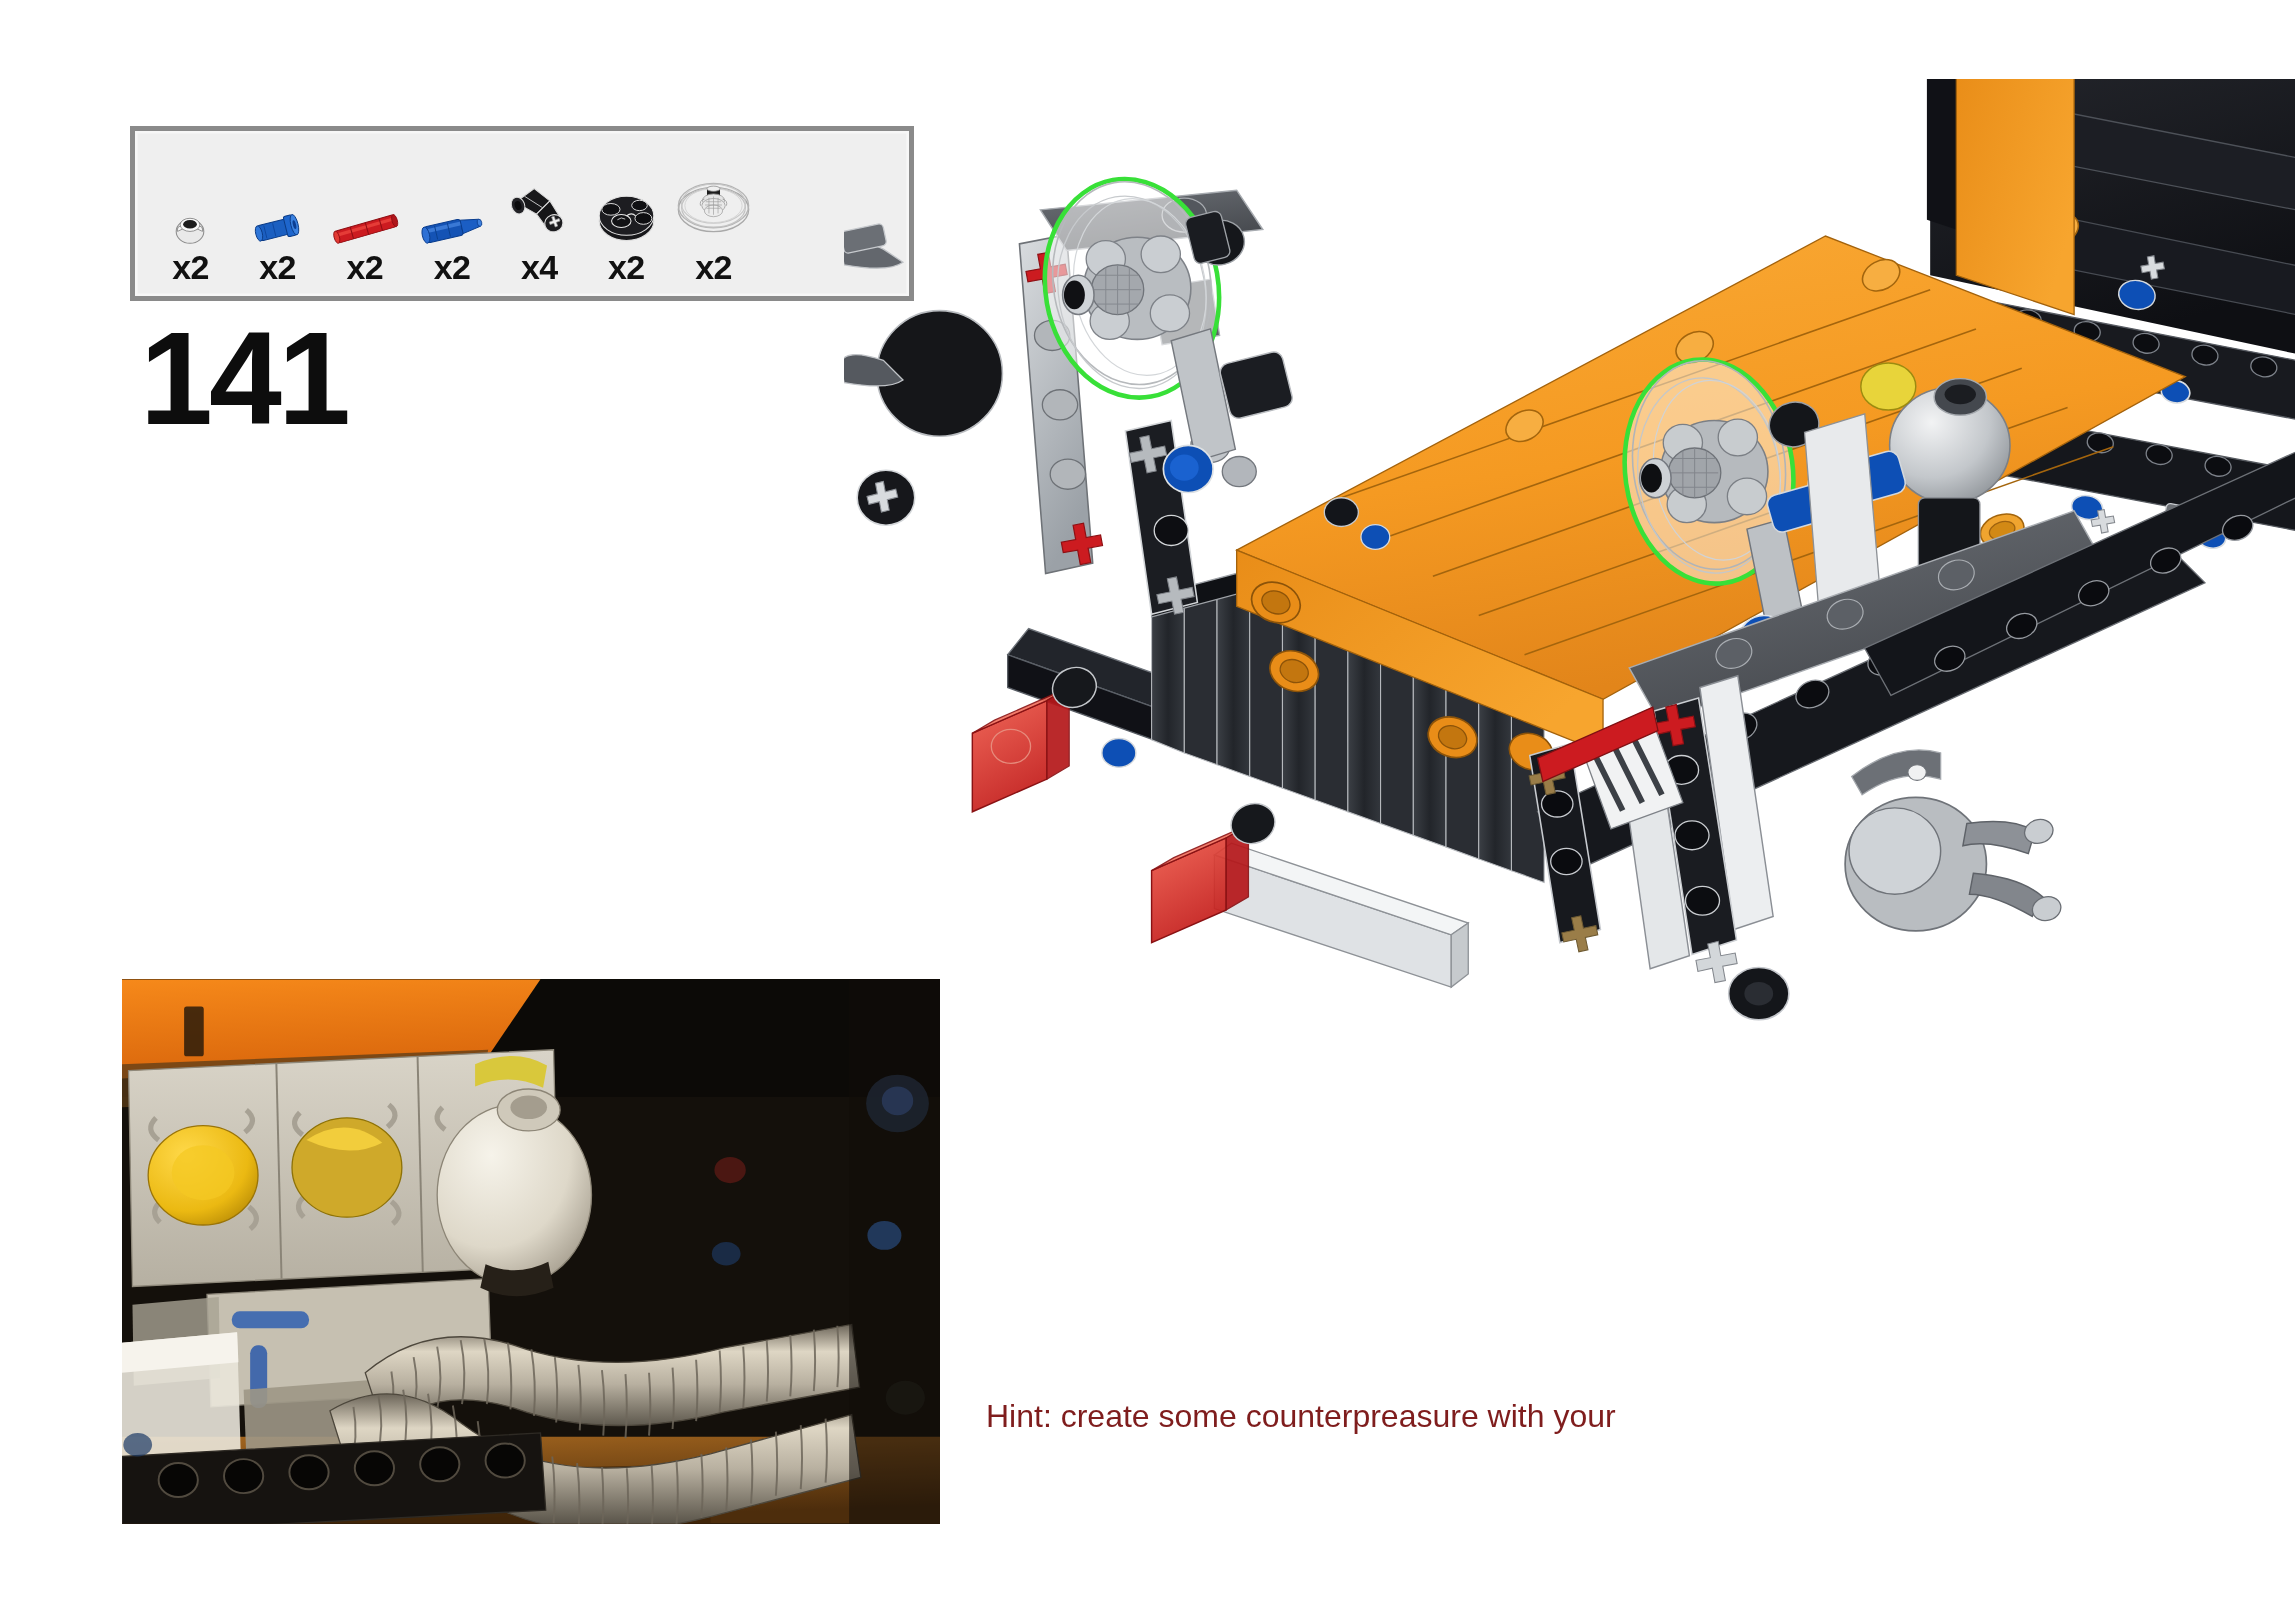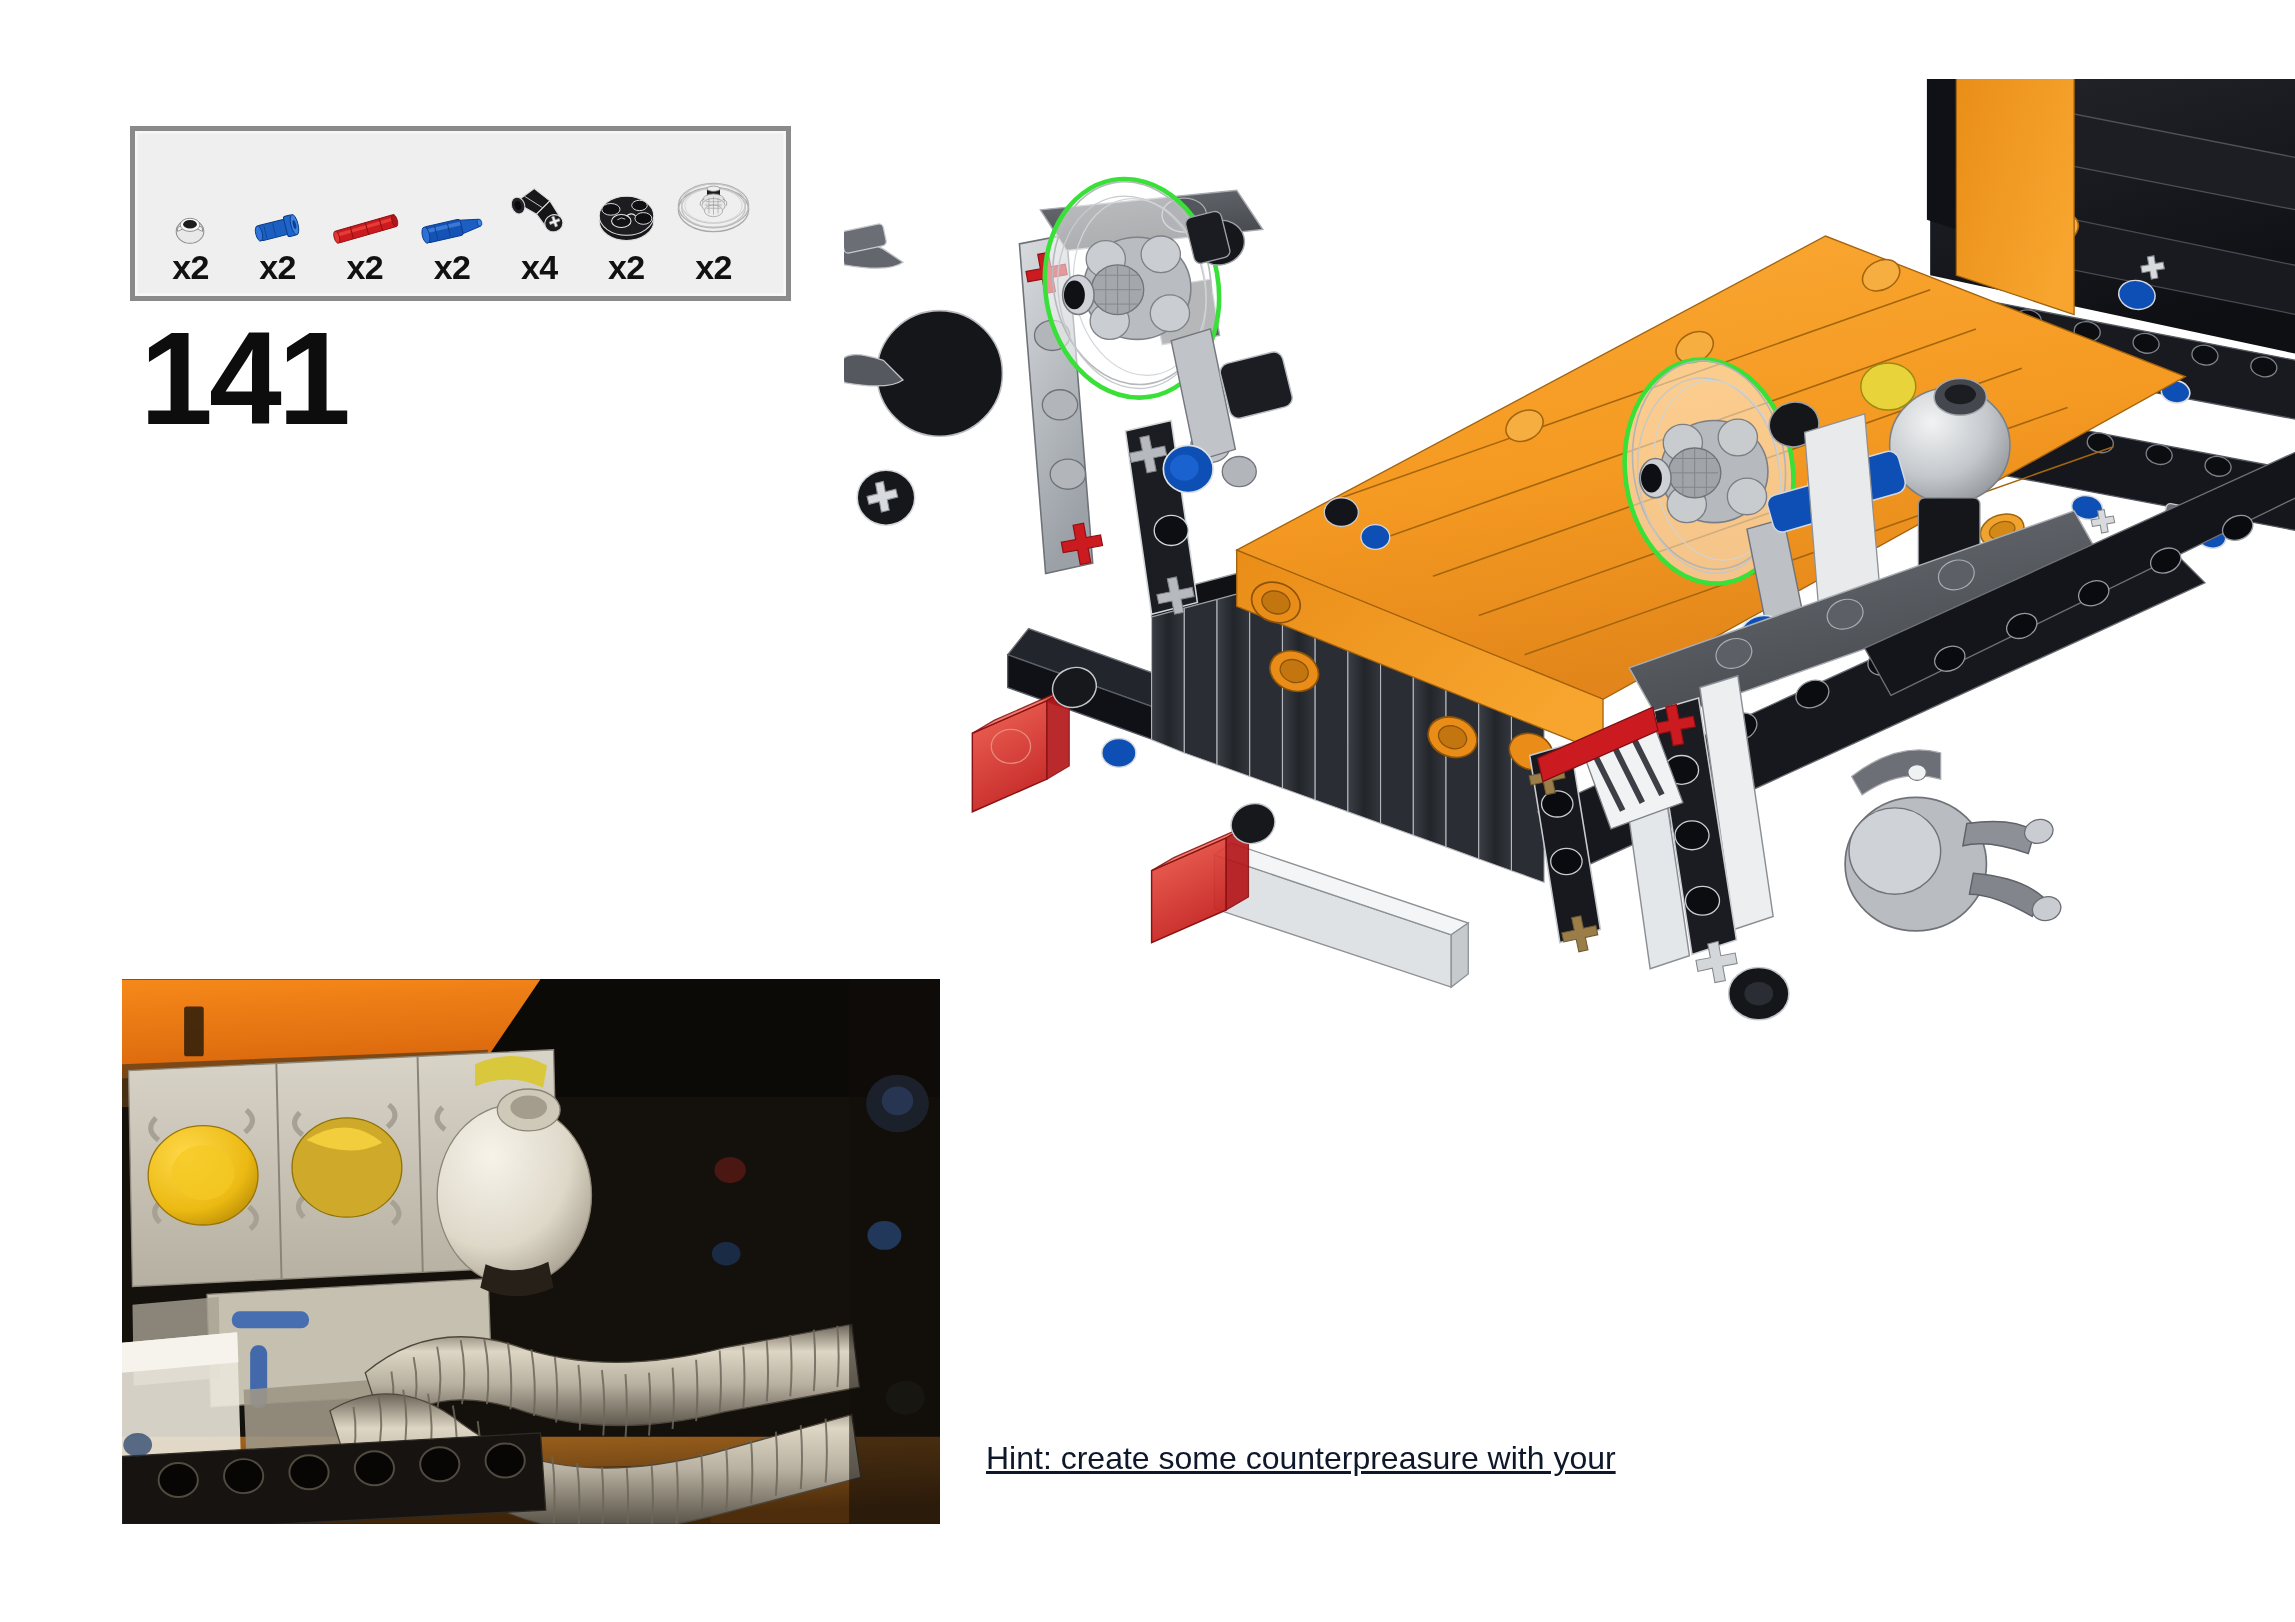--- a/index.html
+++ b/index.html
@@ -1,21 +1,21 @@
 <!DOCTYPE html>
 <html style="font-size:10.5px"><head>
 <meta charset="utf-8">
 <title>LEGO Technic Instruction Step</title>
 <style>
   html,body{margin:0;padding:0;background:#ffffff;}
   body{width:2295px;height:1622px;position:relative;overflow:hidden;
        font-family:"Liberation Sans","DejaVu Sans",sans-serif;background:#fff;}
 
   
-  #parts-box{position:absolute;left:130px;top:126px;width:661px;height:175px;
+  #parts-box{position:absolute;left:130px;top:126px;width:784px;height:175px;
              background:#efefef;border:5.9px solid #8a8a8a;box-sizing:border-box;
              box-shadow:inset 0 0 0 2.6px #f7f7f7;}
   #parts-row{position:absolute;left:0;top:0;width:100%;height:100%;
              display:flex;align-items:flex-end;justify-content:flex-start;
              padding:0 0 11.8px 14.4px;box-sizing:border-box;gap:5.2px;}
   .part-cell{display:flex;flex-direction:column;align-items:center;justify-content:flex-end;
              width:82px;}
   .part-art{height:85px;width:82px;position:relative;display:flex;
             align-items:flex-end;justify-content:center;padding-bottom:2.6px;box-sizing:border-box;}
   .part-qty{font-size:34px;font-weight:bold;color:#111;line-height:1;letter-spacing:-0.7px;
@@ -24,23 +24,23 @@
   
   #step-number{position:absolute;left:128px;top:313px;font-size:131px;font-weight:bold;
                color:#0d0d0d;letter-spacing:-3.9px;line-height:1;
                font-family:"Liberation Sans",sans-serif;margin-left:12px;}
 
   
   #photo-inset{position:absolute;left:122px;top:979px;width:818px;height:545px;
                overflow:hidden;background:#120d07;}
 
   
-  #hint{position:absolute;left:986px;top:1439px;width:805px;
-        font-size:32px;line-height:1.22;color:#0f172a;
-        font-family:"Liberation Sans",sans-serif;text-decoration:underline;}
+  #hint{position:absolute;left:986px;top:1397px;width:805px;
+        font-size:32px;line-height:1.22;color:#7f1d1d;
+        font-family:"Liberation Sans",sans-serif;}
 
   
   #render{position:absolute;left:844px;top:79px;width:1452px;height:1073px;}
   #render svg{display:block;}
 </style>
 </head>
 <body>
 
 <div id="parts-box">
   <div id="parts-row">

